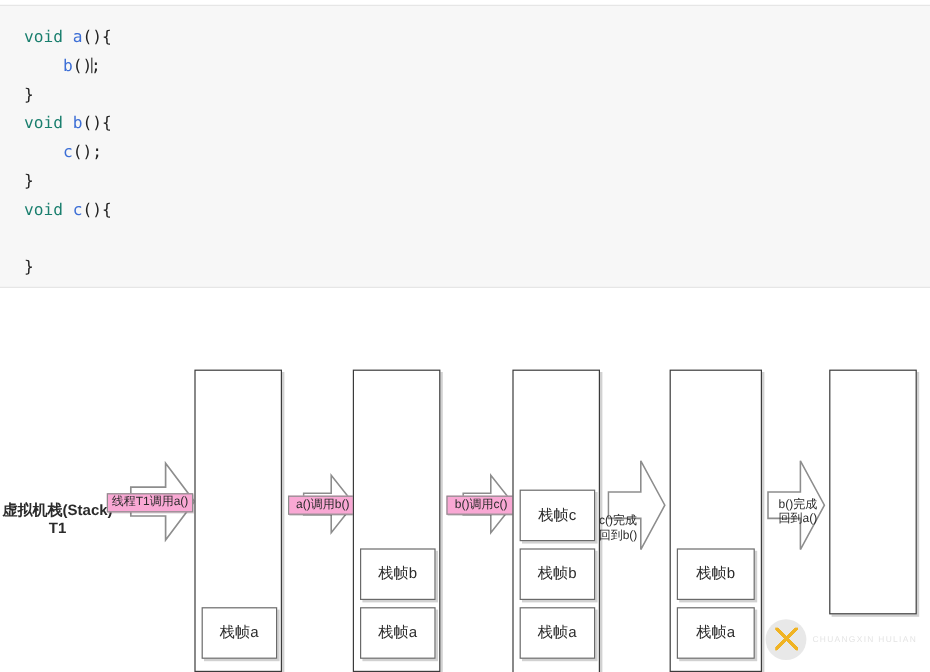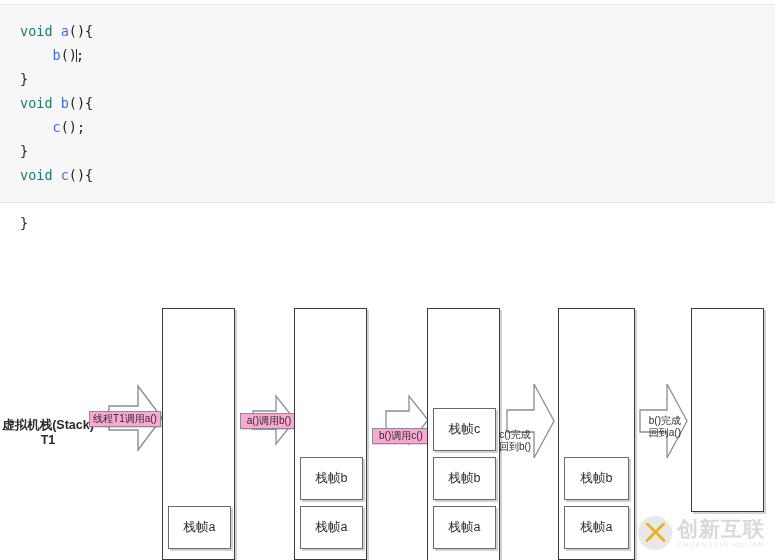--- a/index.html
+++ b/index.html
@@ -14,21 +14,21 @@
     overflow: hidden;
     font-family: "Liberation Sans", "DejaVu Sans", sans-serif;
   }
 
   
   #code-block {
     position: absolute;
     left: 0;
     top: 4px;
     width: 775px;
-    height: 199px;
+    height: 236px;
     background: #f7f7f7;
     border: 1px solid #e6e6e6;
     border-left: none;
     border-right: none;
     box-sizing: border-box;
   }
   #code-pre {
     margin: 0;
     padding: 14px 0 0 20px;
     font-family: "DejaVu Sans Mono", "Liberation Mono", monospace;
@@ -205,21 +205,21 @@
   <div class="stack-col" style="left:294px; top:70px; width:73px; height:252px;">
     <div class="frame" style="left:5px; top:148px; width:63px; height:43px;">栈帧b</div>
     <div class="frame" style="left:5px; top:197px; width:63px; height:43px;">栈帧a</div>
   </div>
 
   <div class="arrow-wrap" style="left:385px; top:156px;">
     <svg width="45" height="52" viewBox="0 0 45 52">
       <polygon points="1,17 24,17 24,2 43,26 24,50 24,35 1,35" fill="#ffffff" stroke="#8d8d8d" stroke-width="1.3"></polygon>
     </svg>
   </div>
-  <div class="arrow-label" style="left:372px; top:190px; width:58px;">b()调用c()</div>
+  <div class="arrow-label" style="left:372px; top:175px; width:58px;">b()调用c()</div>
 
   <div class="stack-col" style="left:427px; top:70px; width:73px; height:316px;">
     <div class="frame" style="left:5px; top:99px; width:63px; height:43px;">栈帧c</div>
     <div class="frame" style="left:5px; top:148px; width:63px; height:43px;">栈帧b</div>
     <div class="frame" style="left:5px; top:197px; width:63px; height:43px;">栈帧a</div>
   </div>
 
   <div class="arrow-wrap" style="left:506px; top:144px;">
     <svg width="50" height="78" viewBox="0 0 50 78">
       <polygon points="1,28 28,28 28,2 48,39 28,76 28,50 1,50" fill="#ffffff" stroke="#8d8d8d" stroke-width="1.3"></polygon>
@@ -241,16 +241,15 @@
   <div class="arrow-label plain" style="left:637px; top:176px; width:46px;text-align:right;">b()完成
 回到a()</div>
 
   <div class="stack-col" style="left:691px; top:70px; width:73px; height:204px;"></div>
 
 </div>
 
 <div id="watermark">
   <span class="wm-mark"></span>
   <span class="wm-text">
-    <span class="wm-cn">创新互联</span>
     <span class="wm-en">CHUANGXIN HULIAN</span>
   </span>
 </div>
 
 </body></html>

